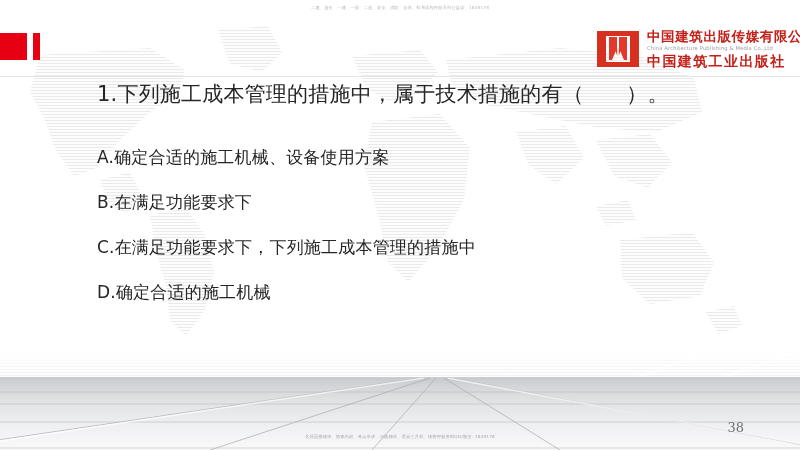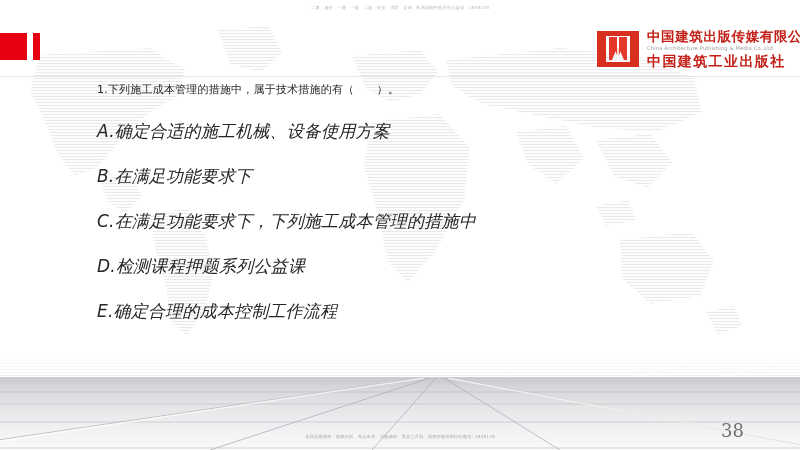--- a/index.html
+++ b/index.html
@@ -134,35 +134,34 @@
   }
 
   
   .content {
     position: absolute;
     left: 97px;
     top: 84px;
     width: 660px;
   }
   .q-line {
-    font-size: 11px;
+    font-size: 21px;
     color: #262626;
     line-height: 1;
-    margin-bottom: 28px;
+    margin-bottom: 44px;
     white-space: nowrap;
     letter-spacing: 0.2px;
   }
   .opt-line {
     font-size: 17px;
     color: #262626;
     line-height: 1;
     margin-bottom: 28px;
     white-space: nowrap;
     letter-spacing: 0.2px;
-    font-style: italic;
   }
   .opt-line:last-child { margin-bottom: 0; }
 
   
   .floor {
     position: absolute;
     left: 0;
     top: 378px;
     width: 800px;
     height: 72px;
@@ -198,21 +197,21 @@
     letter-spacing: 0.2px;
     color: #a8a8ac;
     white-space: nowrap;
   }
 
   
   .page-number {
     position: absolute;
     right: 56px;
     top: 420px;
-    font-size: 18px;
+    font-size: 13px;
     color: #6f7072;
     font-family: "DejaVu Serif", "Liberation Serif", serif;
     text-align: right;
   }
 
   
   .streaks {
     position: absolute;
     left: 0; top: 330px;
     width: 800px; height: 120px;
@@ -284,22 +283,21 @@
       <span class="logo-en">China Architecture Publishing &amp; Media Co.,Ltd</span>
       <span class="logo-cn2">中国建筑工业出版社</span>
     </span>
   </div>
 
   <div class="content">
     <div class="q-line">1.下列施工成本管理的措施中，属于技术措施的有（　　）。</div>
     <div class="opt-line">A.确定合适的施工机械、设备使用方案</div>
     <div class="opt-line">B.在满足功能要求下</div>
     <div class="opt-line">C.在满足功能要求下，下列施工成本管理的措施中</div>
-    <div class="opt-line">D.检测课程押题系列公益课</div>
-    <div class="opt-line">E.确定合理的成本控制工作流程</div>
+    <div class="opt-line">D.确定合适的施工机械</div>
   </div>
 
   <div class="streaks">
     <svg width="800" height="120" viewBox="0 0 800 120" xmlns="http://www.w3.org/2000/svg">
       <g stroke="#ffffff" stroke-width="3" opacity="0.85">
         <line x1="430" y1="120" x2="800" y2="-10"></line>
         <line x1="520" y1="120" x2="800" y2="20"></line>
       </g>
     </svg>
   </div>

